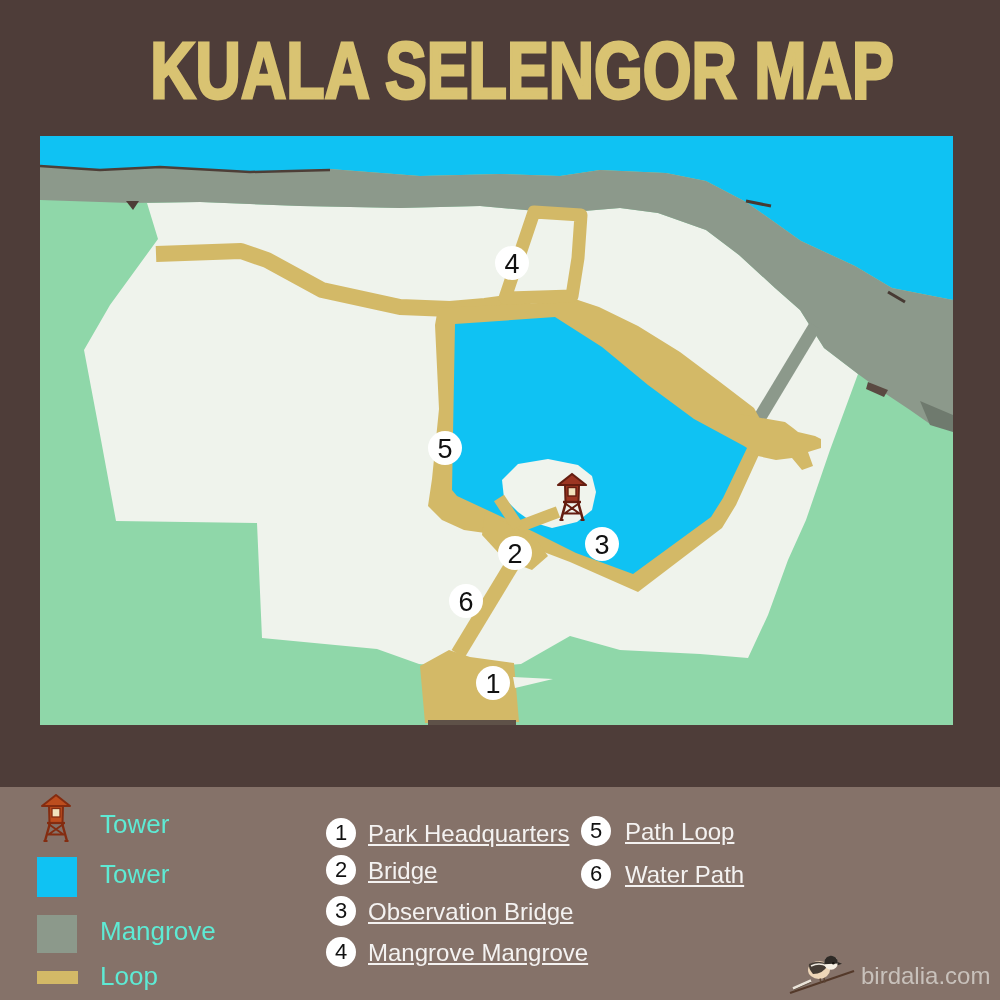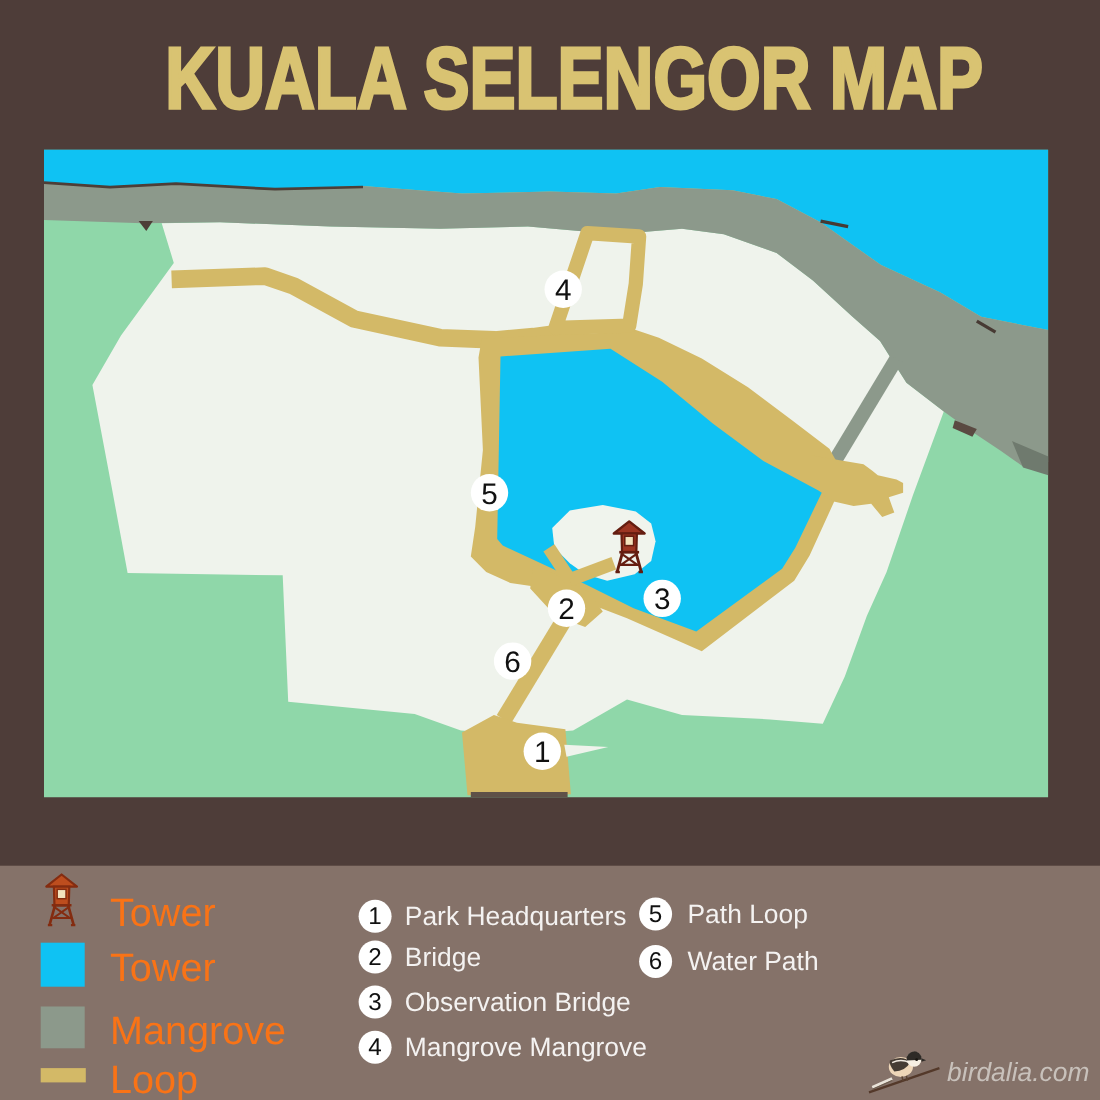--- a/index.html
+++ b/index.html
@@ -2,26 +2,26 @@
 <html><head>
 <meta charset="utf-8">
 <style>
   html,body{margin:0;padding:0;}
   body{width:1000px;height:1000px;background:#4e3d39;position:relative;overflow:hidden;
        font-family:"Liberation Sans",sans-serif;}
   .title{position:absolute;left:22px;top:31px;width:1000px;text-align:center;
          color:#d9c372;font-weight:bold;font-size:79px;line-height:79px;letter-spacing:0px;
          transform:scaleX(0.794);transform-origin:center;-webkit-text-stroke:3px #d9c372;}
   .band{position:absolute;left:0;top:787px;width:1000px;height:213px;background:#857269;}
-  .ltxt{position:absolute;color:#f97316;font-size:36px;}
-  .itxt{position:absolute;color:#f4f2f1;font-size:24px;}
+  .ltxt{position:absolute;color:#5eead4;font-size:26px;}
+  .itxt{position:absolute;color:#f4f2f1;font-size:24px;text-decoration:underline;}
   .num{position:absolute;width:30px;height:30px;border-radius:50%;background:#fff;
        color:#111;font-size:22px;text-align:center;line-height:30px;}
   .sw{position:absolute;}
-  .bird-t{position:absolute;color:#c8c1bb;font-size:24px;font-style:italic;}
+  .bird-t{position:absolute;color:#c8c1bb;font-size:24px;}
 </style>
 </head>
 <body>
 
 <div class="title">KUALA SELENGOR MAP</div>
 
 <svg style="position:absolute;left:40px;top:136px" width="913" height="589" viewBox="0 0 913 589">
 
   <rect x="0" y="0" width="913" height="589" fill="#8fd7a9"></rect>
 

